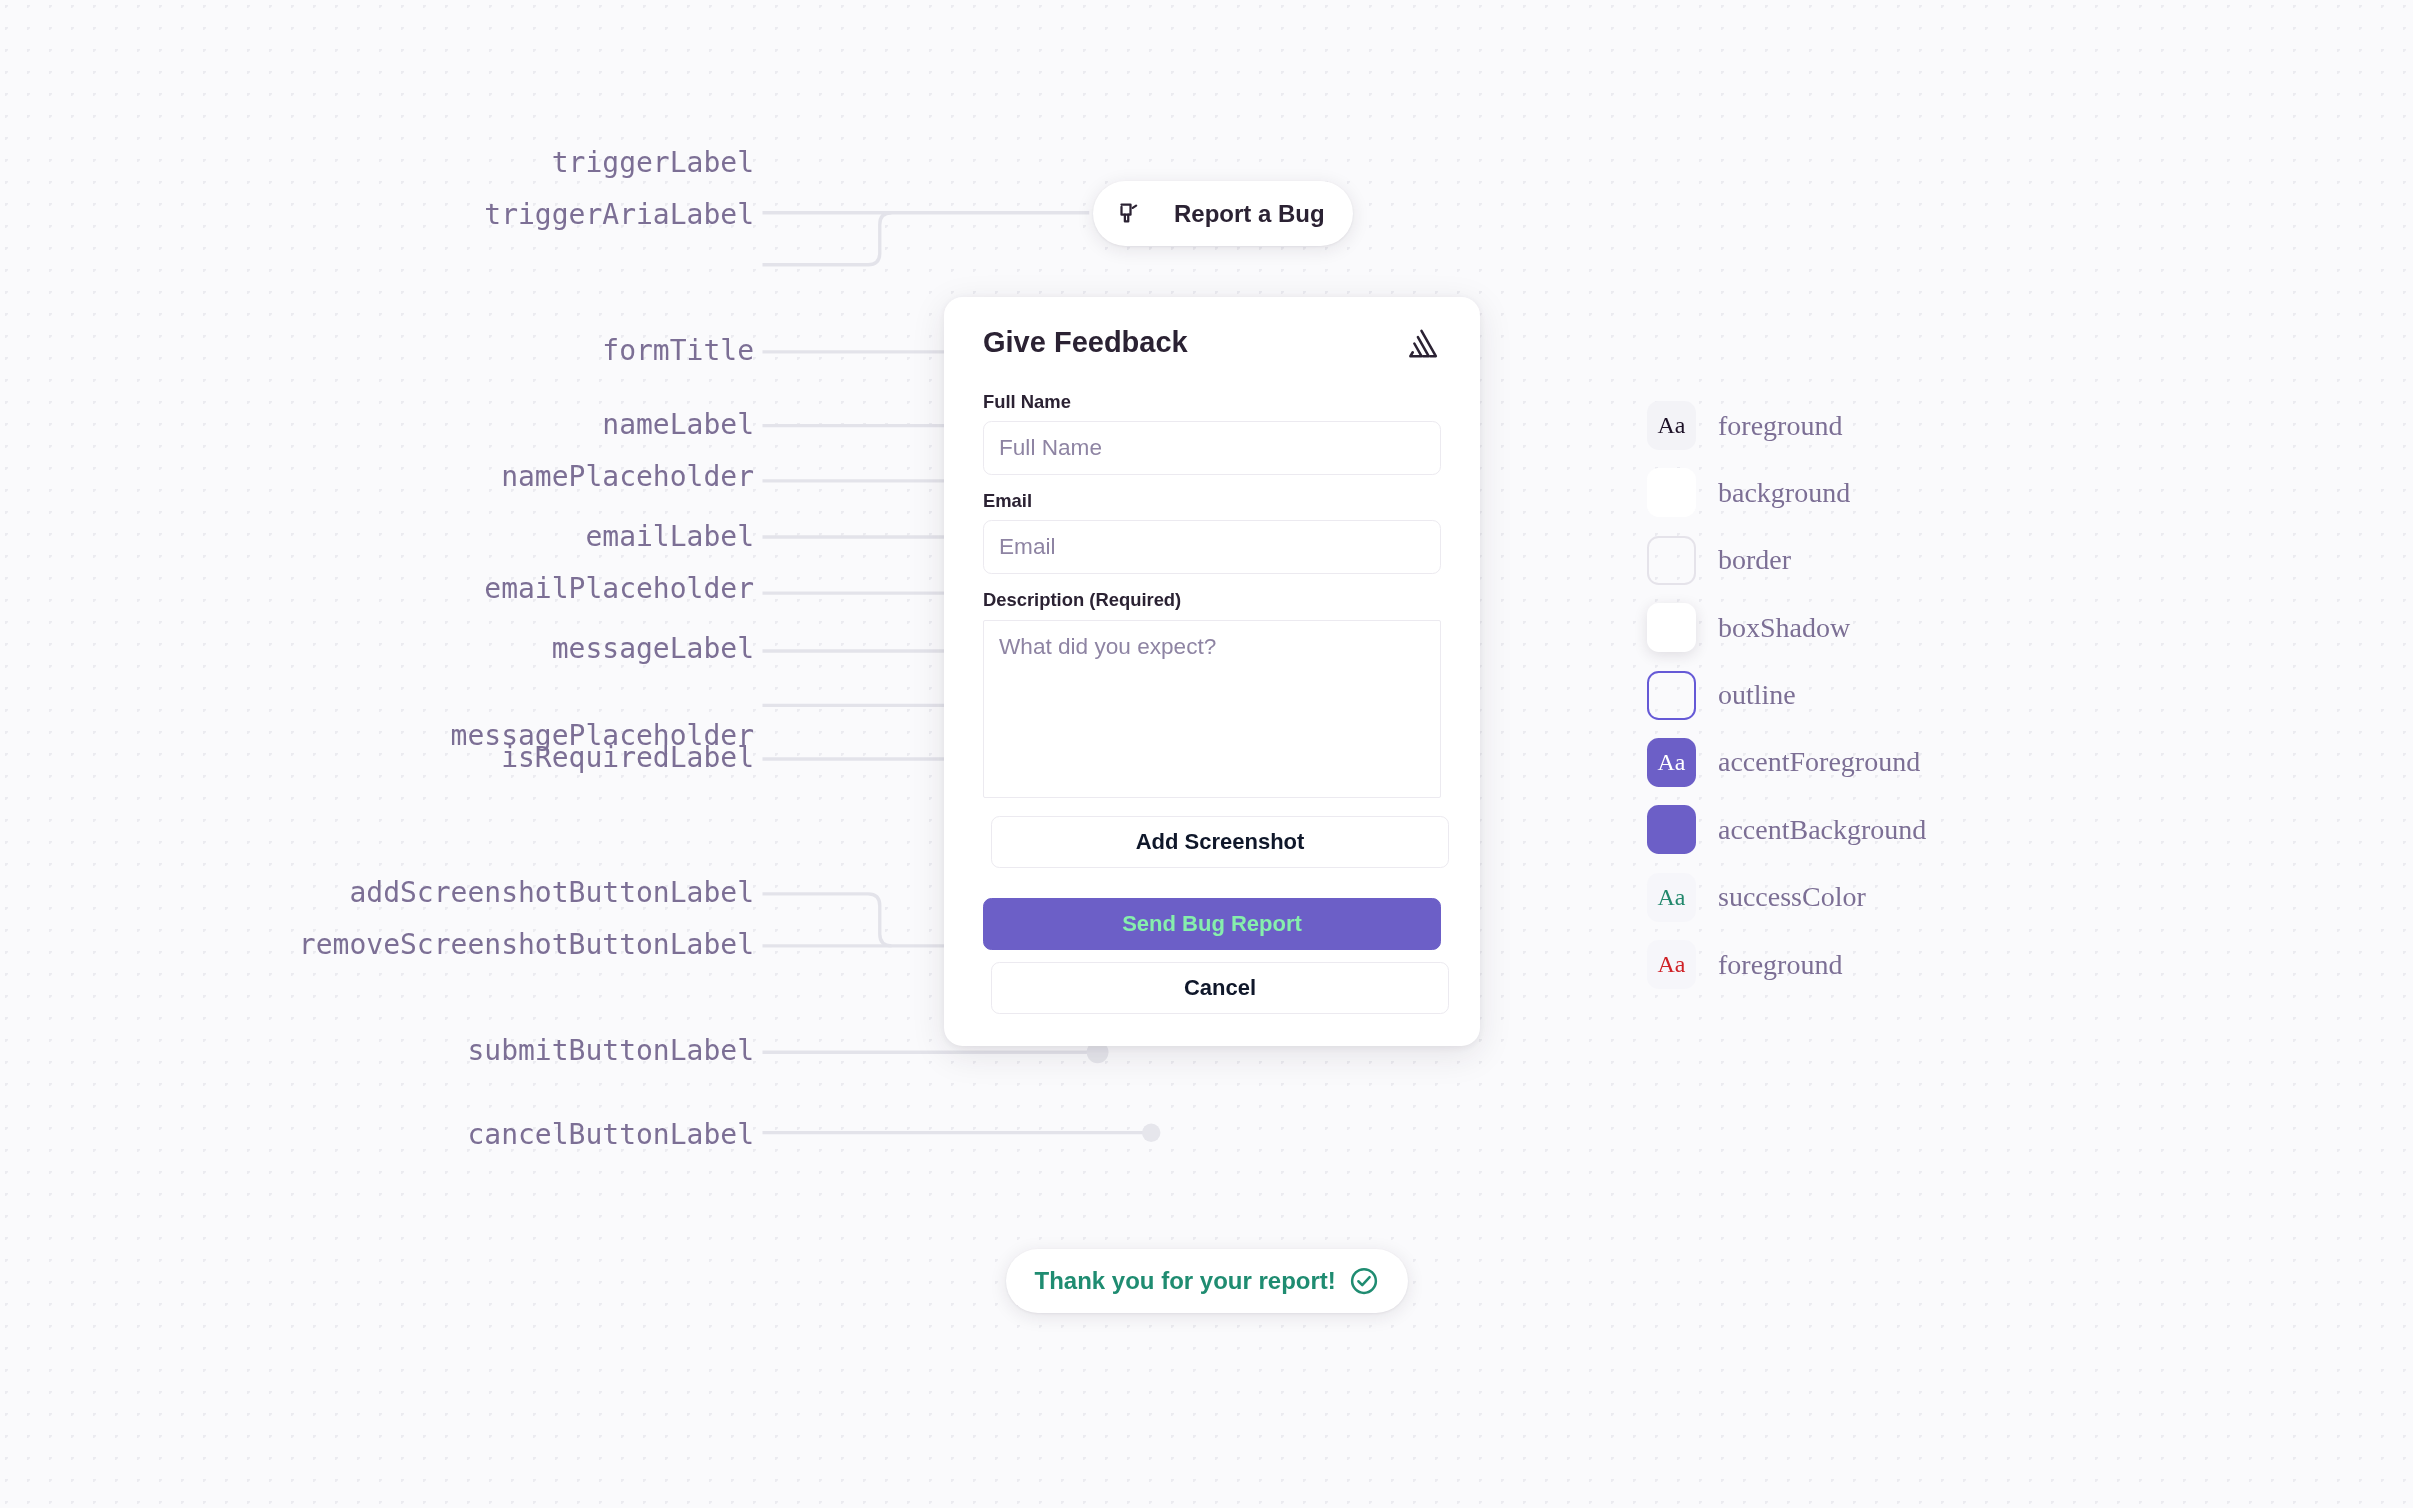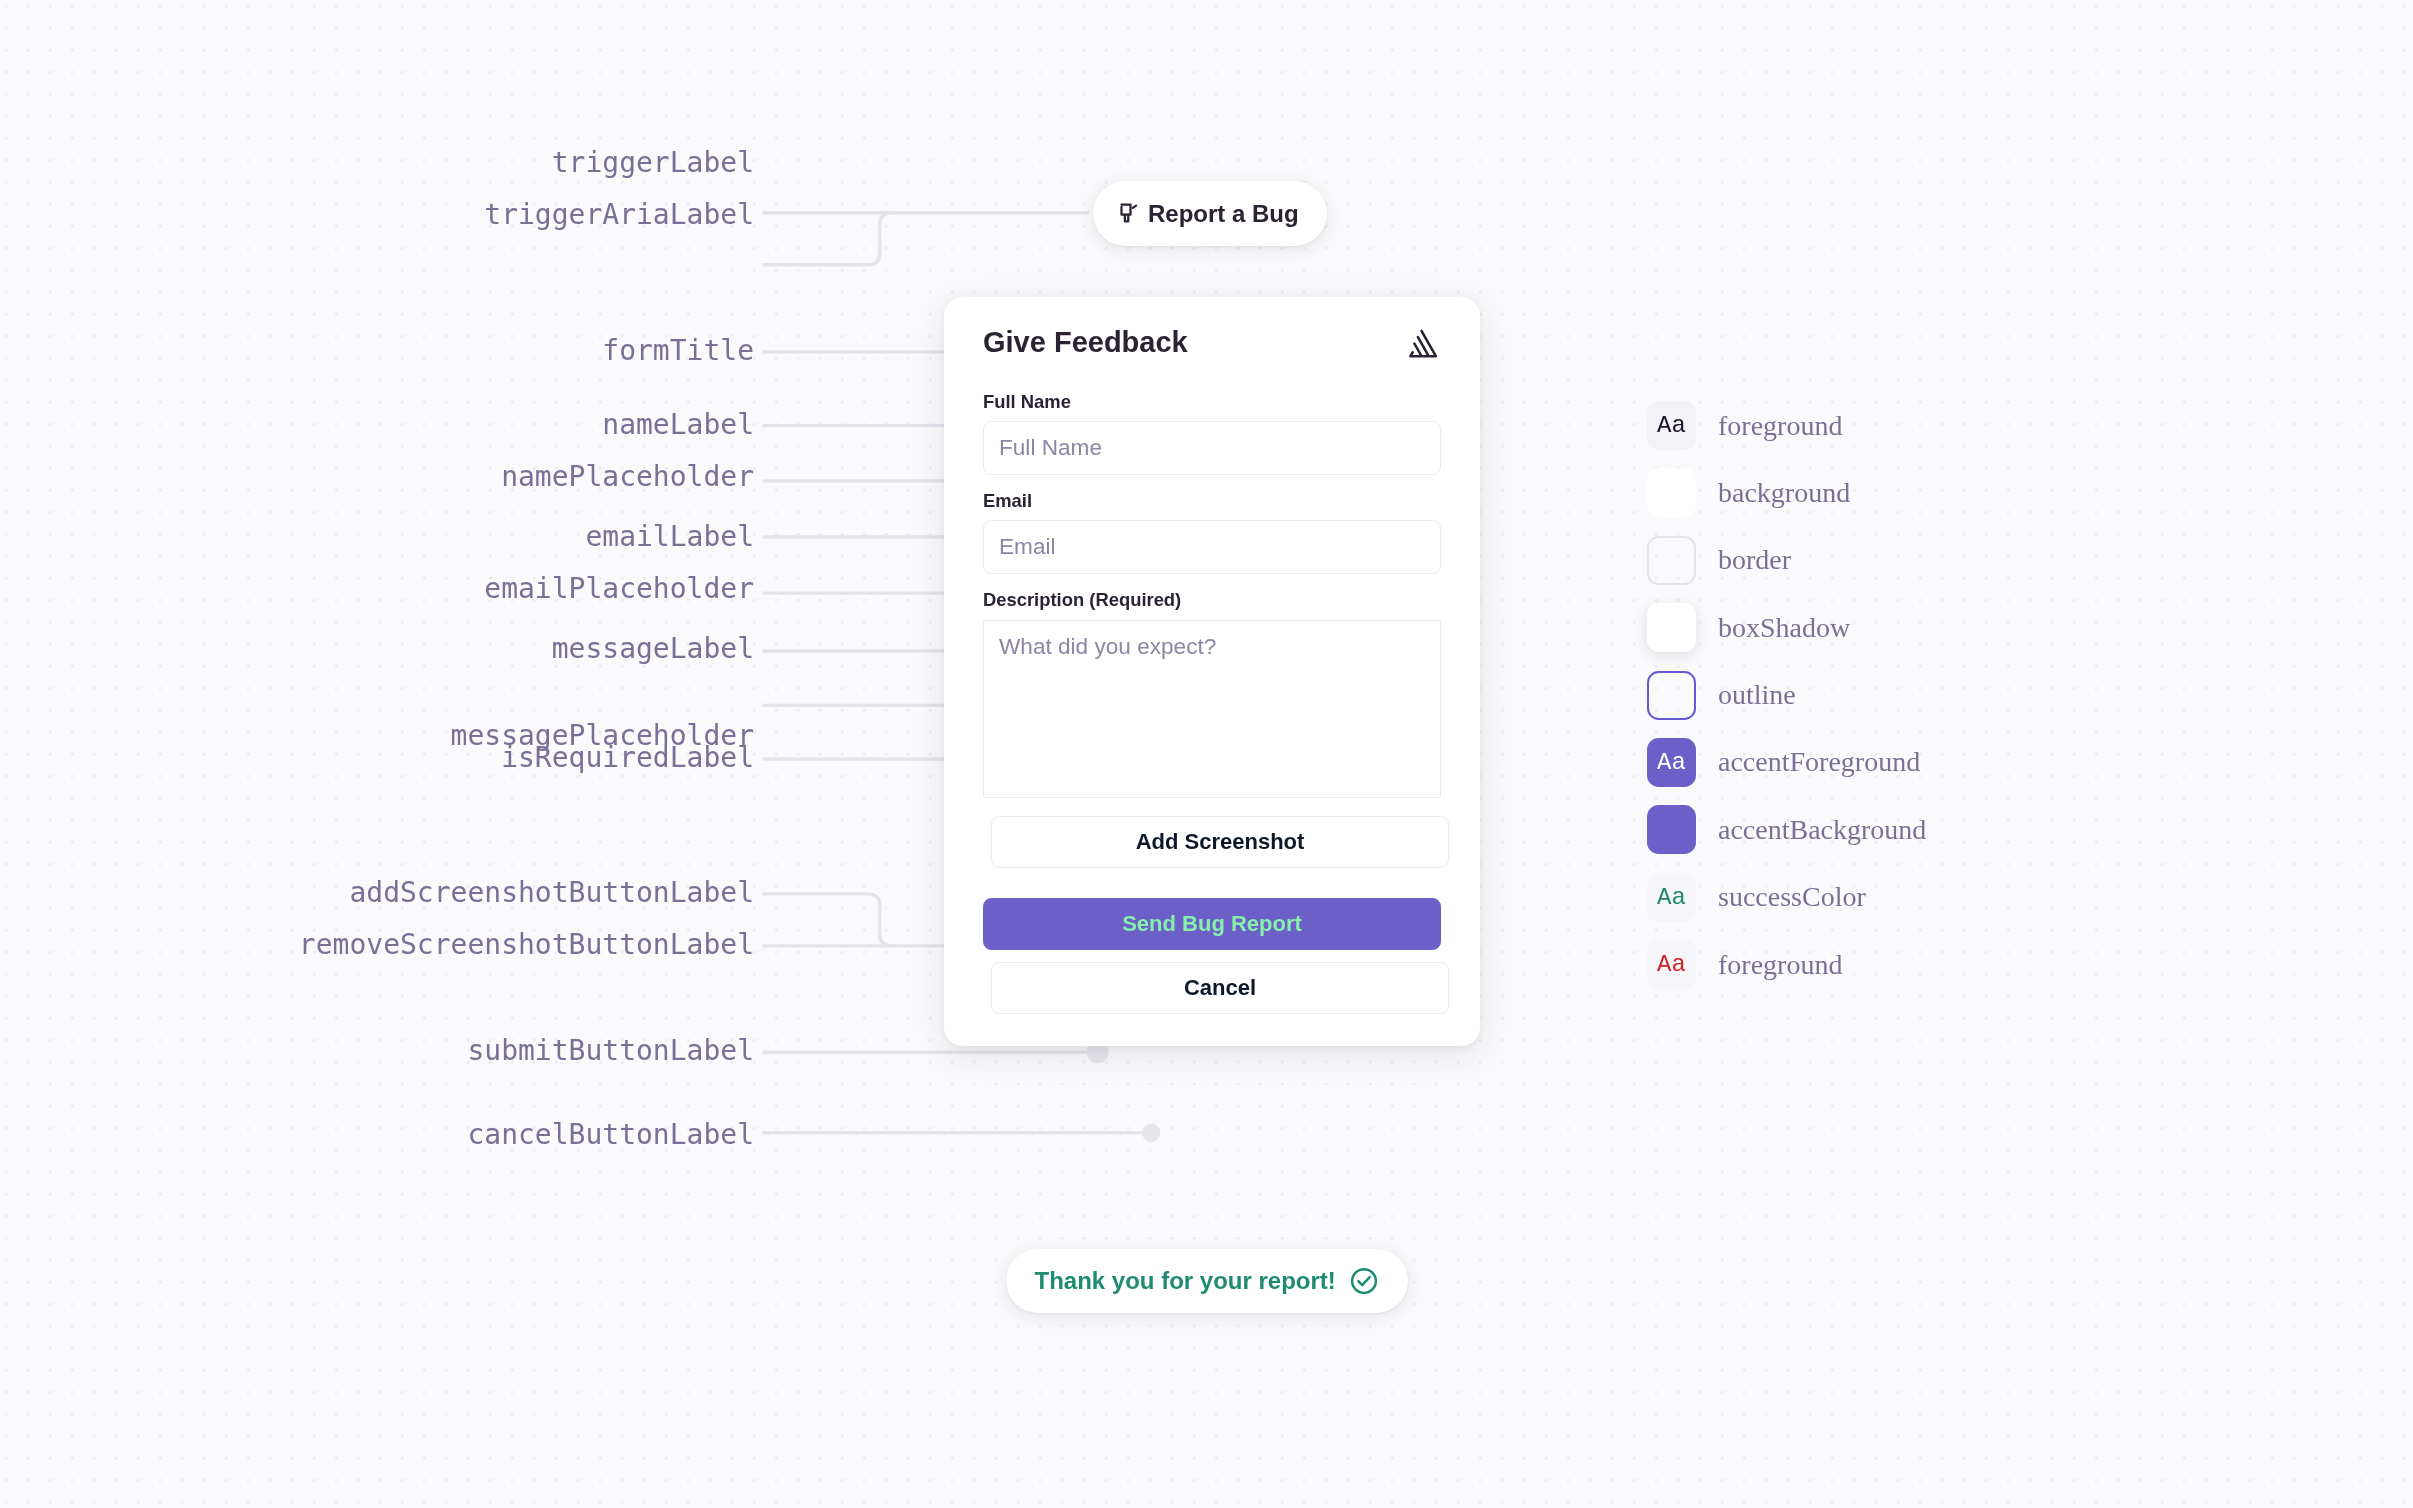--- a/index.html
+++ b/index.html
@@ -66,21 +66,21 @@
 
   
   #trigger-button {
     position: absolute;
     left: 1093px;
     top: 181px;
     height: 65px;
     padding: 0 28.5px 0 23.5px;
     display: flex;
     align-items: center;
-    gap: 3px;
+    gap: 29px;
     background: #ffffff;
     border: none;
     border-radius: 37px;
     box-shadow: 0 3.4px 18.4px rgba(43,34,51,0.10), 0 0.8px 2.5px rgba(43,34,51,0.07);
     font-family: "Liberation Sans", sans-serif;
     font-size: 24px;
     font-weight: bold;
     color: #2b2233;
     cursor: pointer;
   }
@@ -211,21 +211,21 @@
     gap: 22px;
     height: 49px;
   }
   .swatch {
     width: 49px;
     height: 49px;
     border-radius: 11.7px;
     display: flex;
     align-items: center;
     justify-content: center;
-    font-family: Liberation Mono, monospace;
+    font-family: Liberation Serif, serif;
     font-size: 24px;
     font-weight: normal;
     flex: 0 0 auto;
   }
   .sw-foreground        { background:#f3f3f7; color:#1d1127; }
   .sw-background        { background:#ffffff; }
   .sw-border            { background:transparent; border:2.5px solid #e5e3ea; }
   .sw-boxshadow         { background:#ffffff; box-shadow:0 3.4px 13.4px rgba(43,34,51,0.13); }
   .sw-outline           { background:transparent; border:2.5px solid #6559d6; }
   .sw-accentforeground  { background:#6c5fc7; color:#ffffff; }

